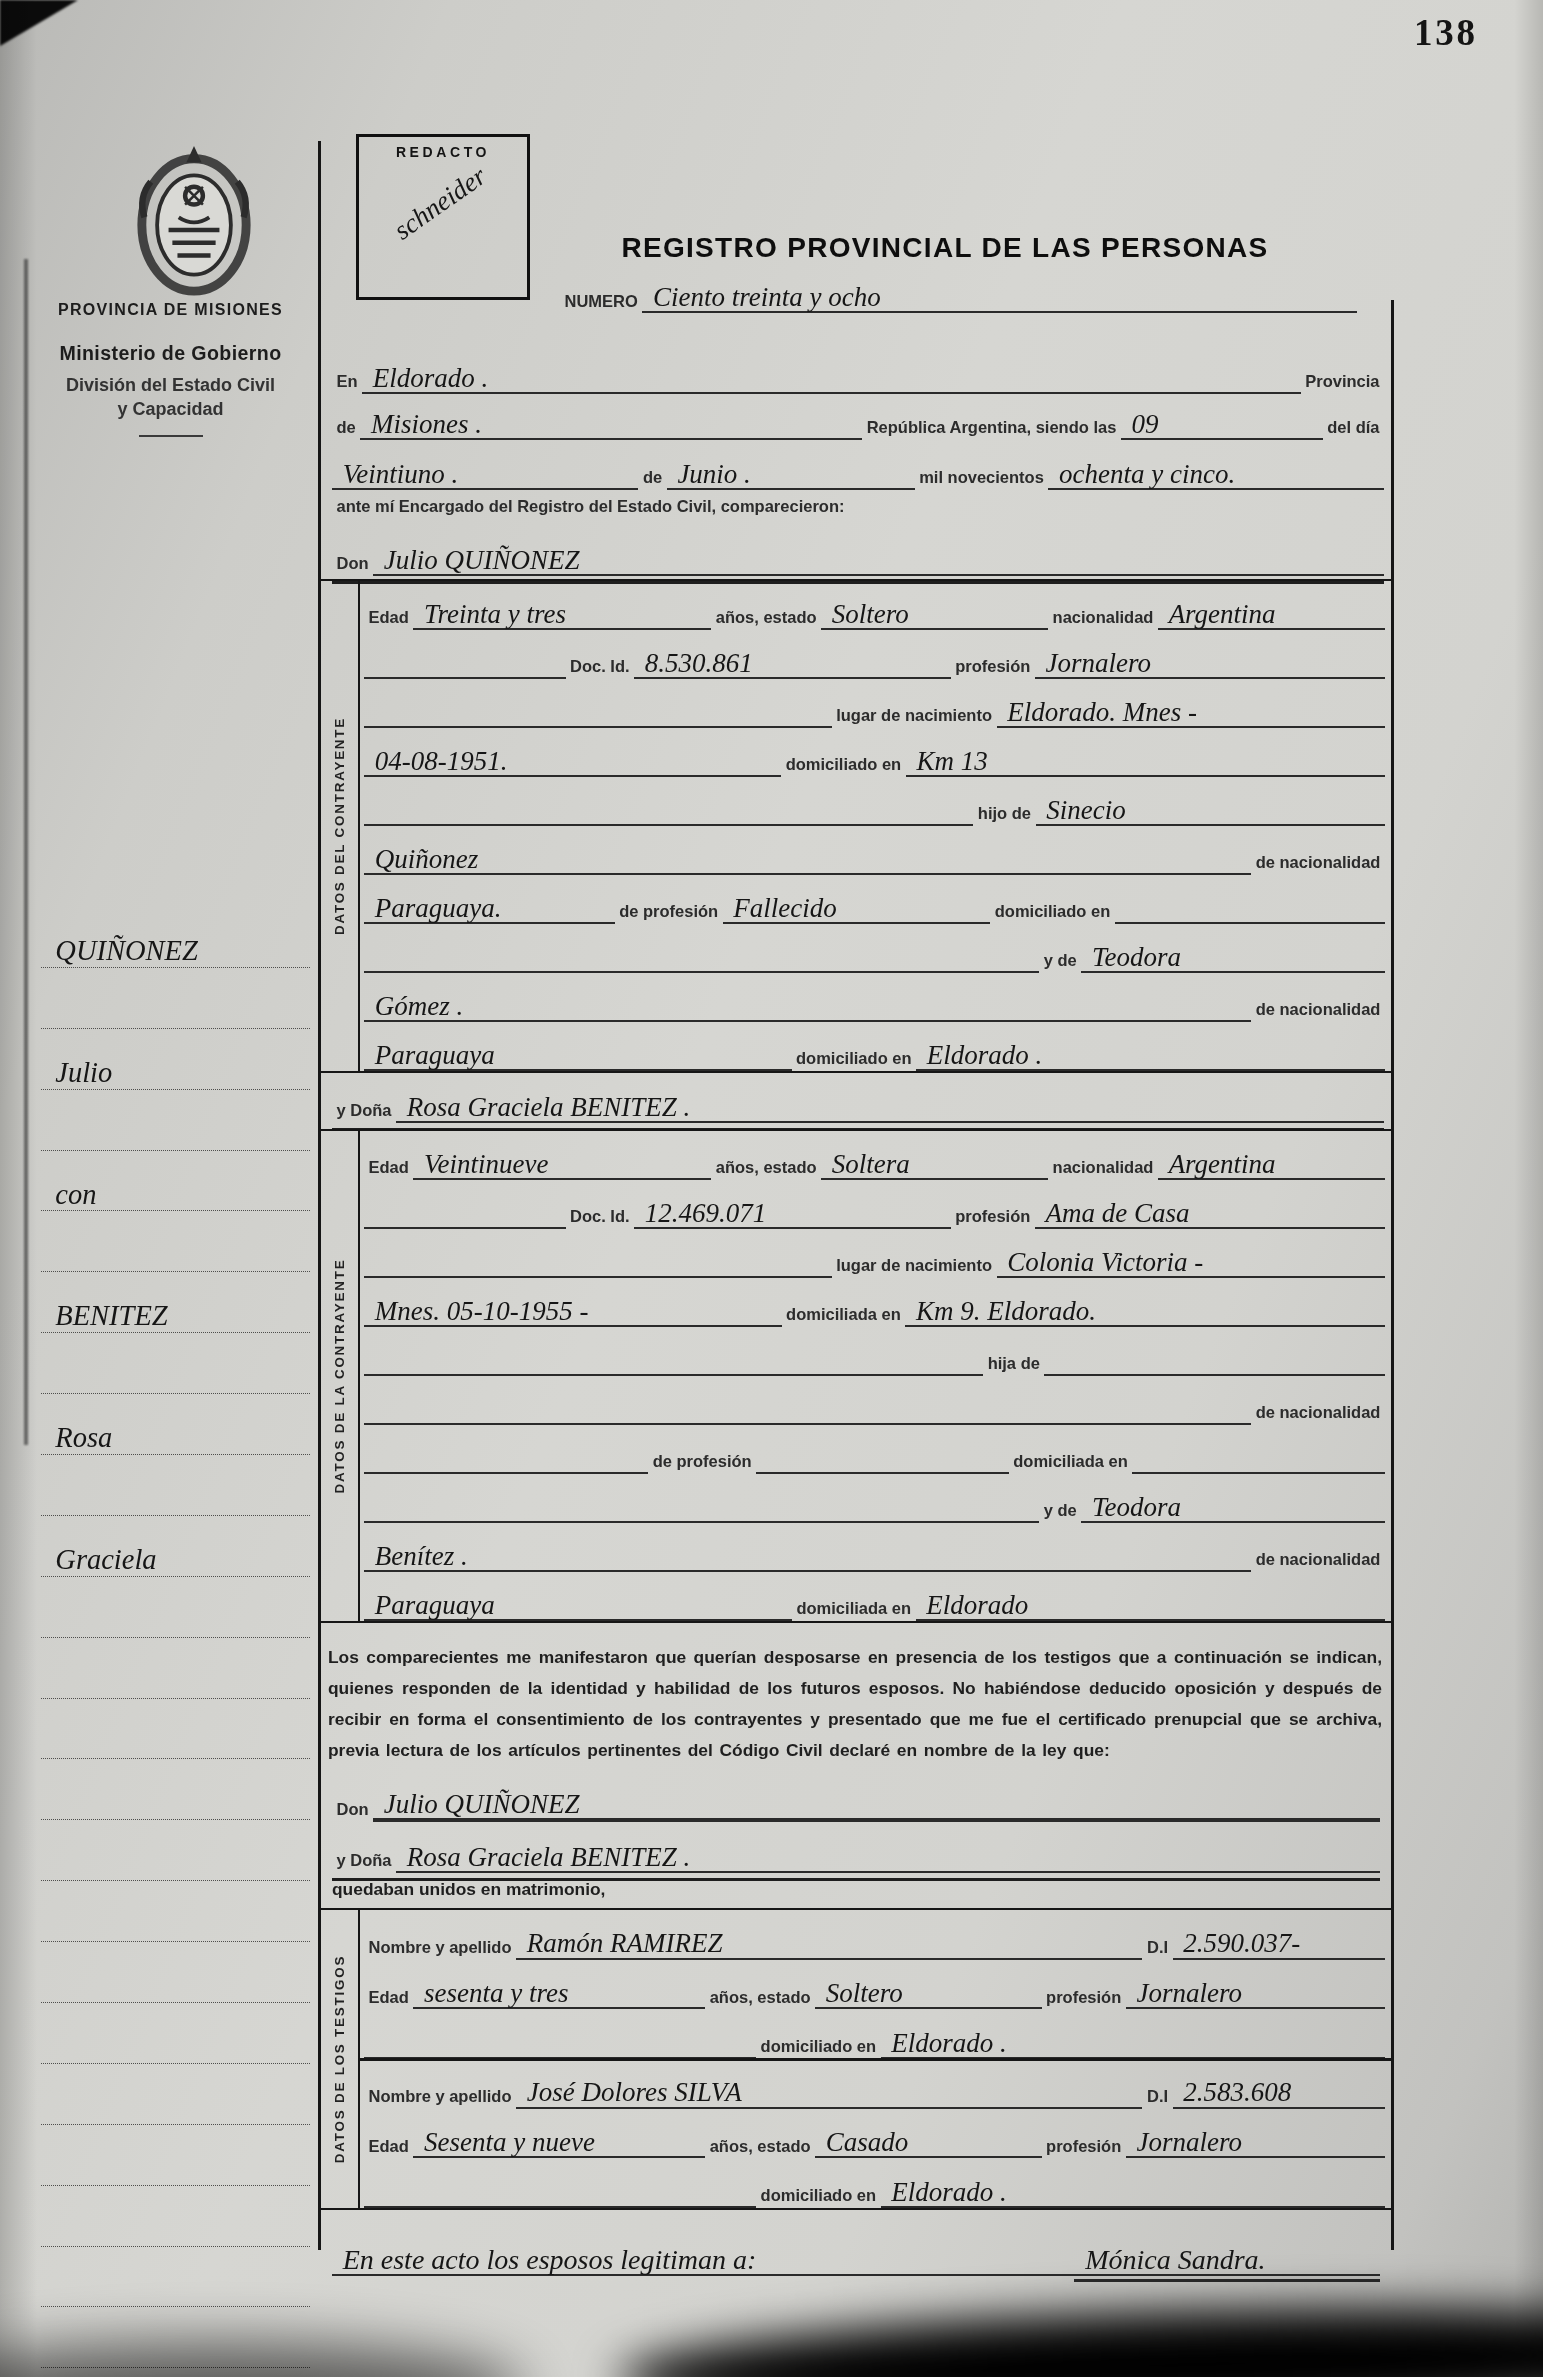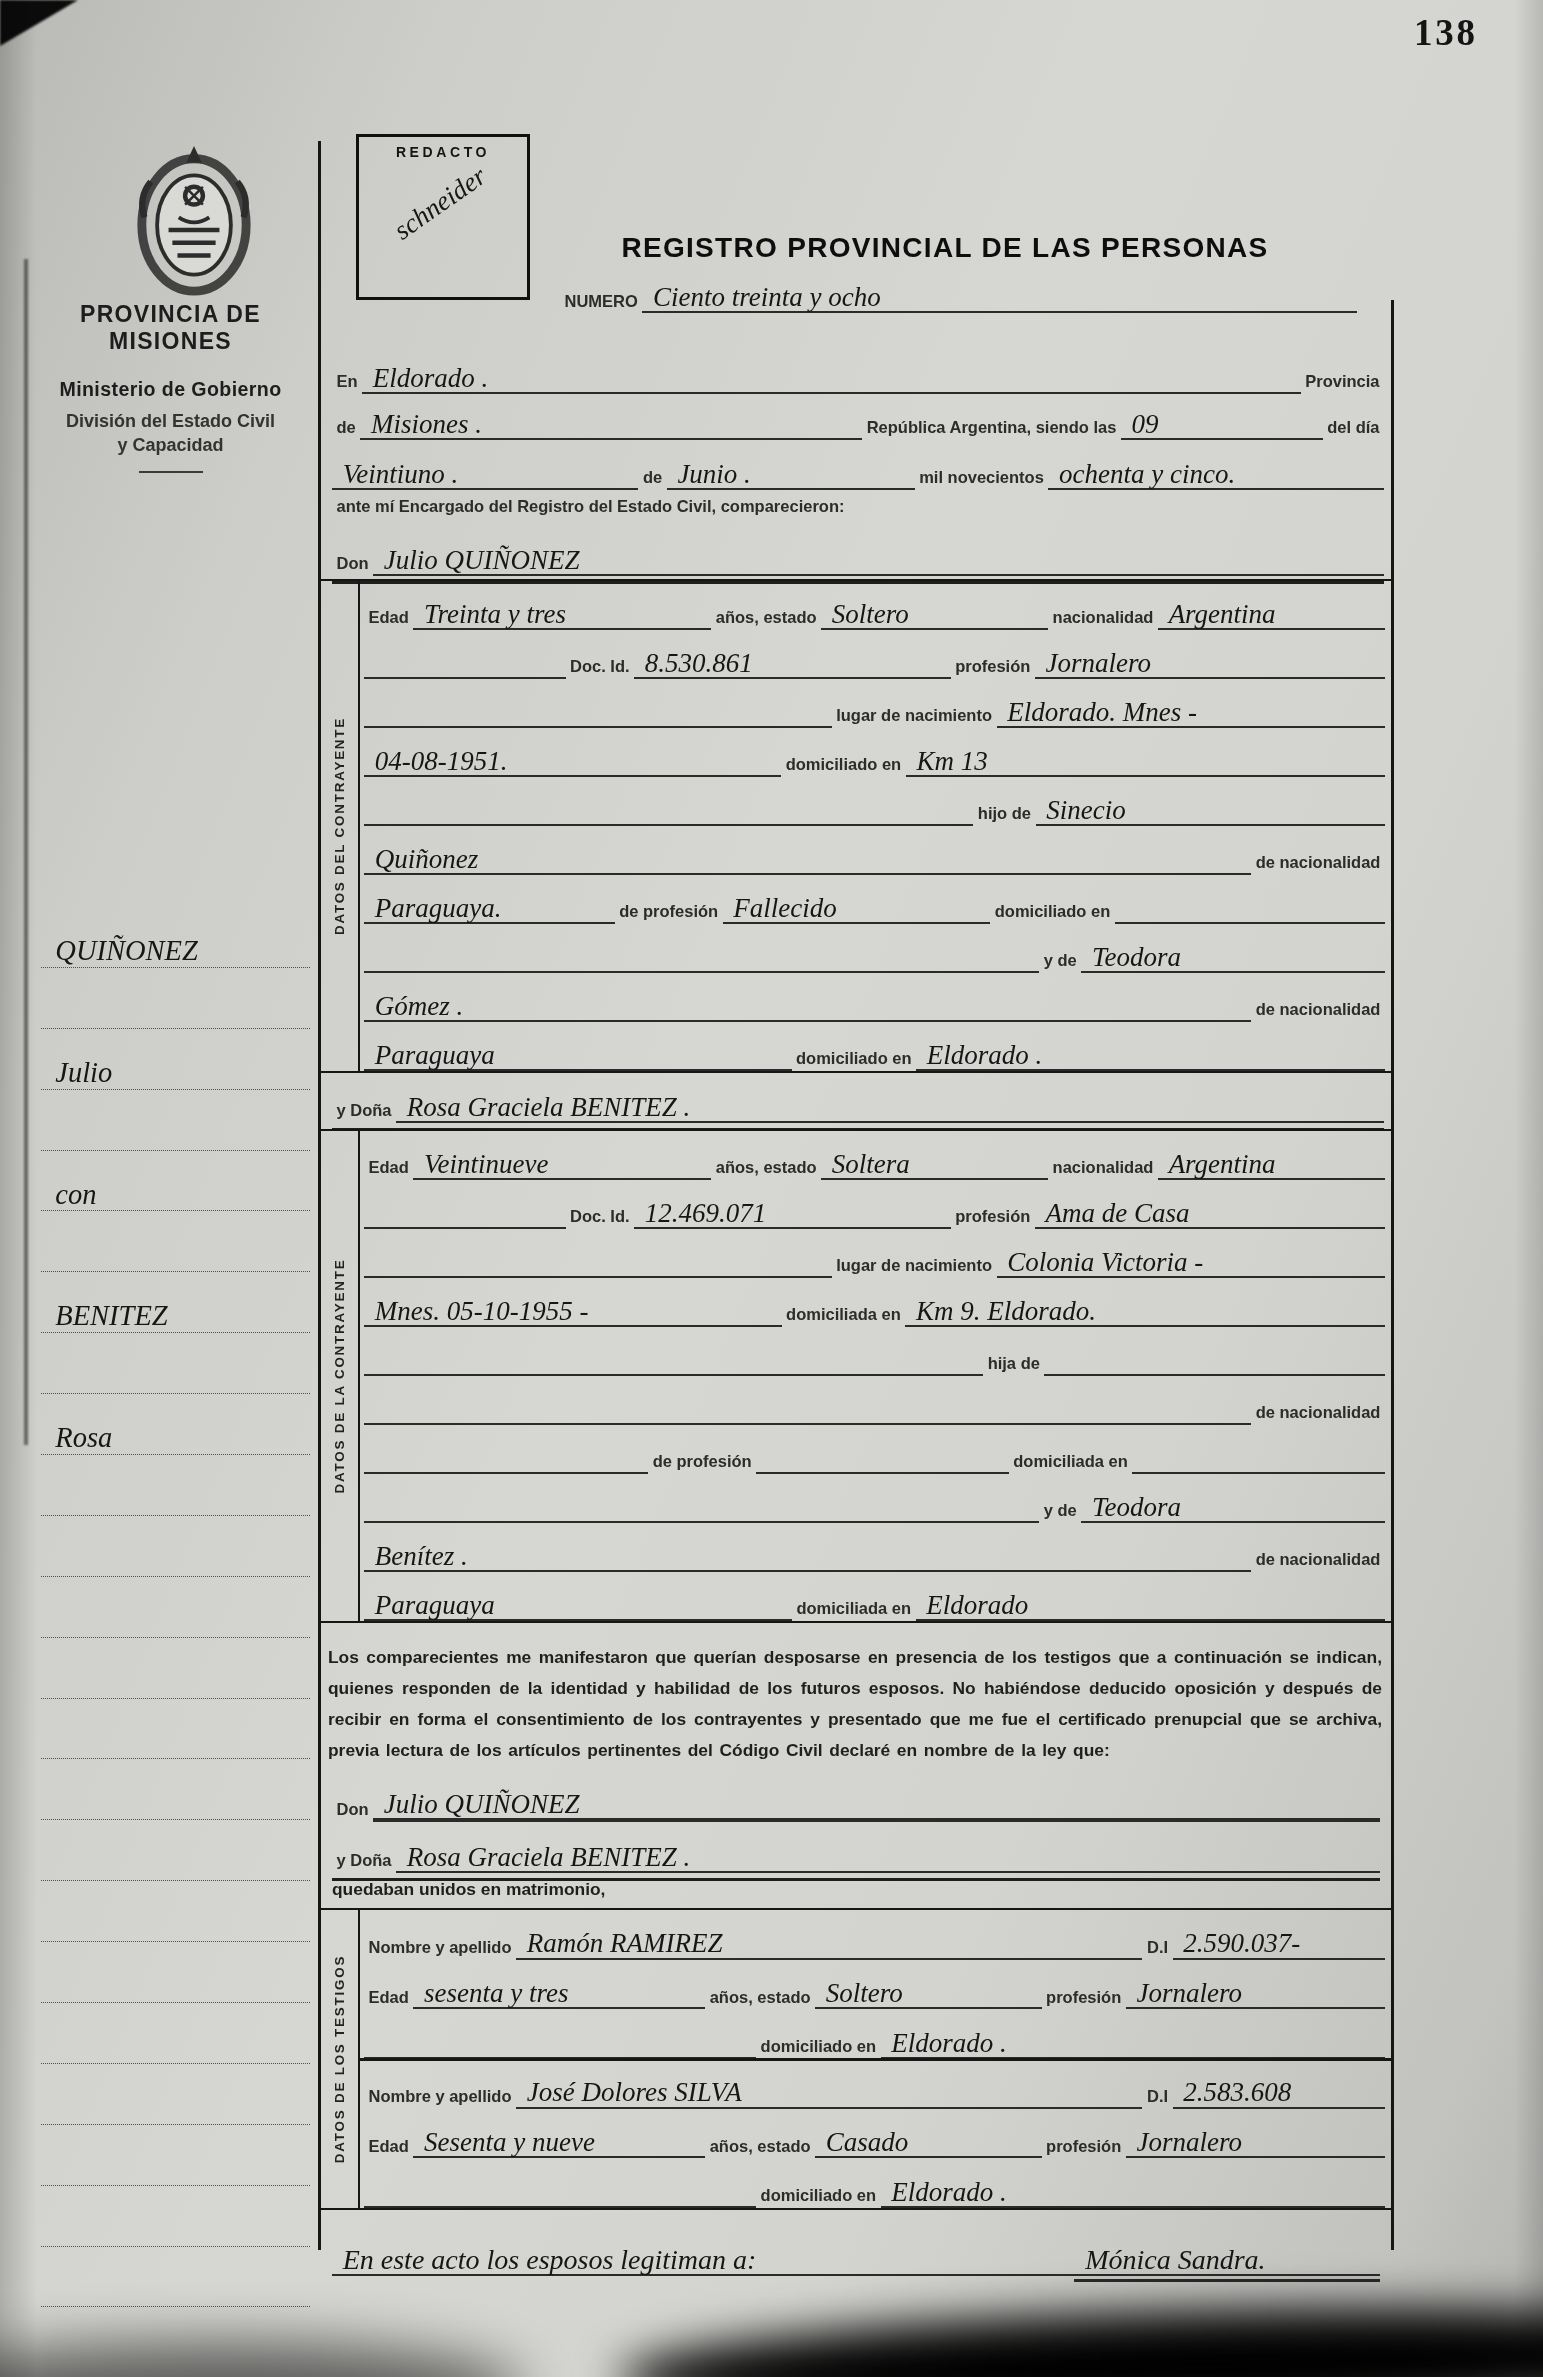--- a/index.html
+++ b/index.html
@@ -19,21 +19,21 @@
   .bottom-blur{position:absolute;bottom:-41px;left:40%;width:75%;height:107px;background:#000;
     border-radius:50%;filter:blur(23px);transform:rotate(-1.5deg);}
   .bottom-blur2{position:absolute;bottom:-62px;left:-6%;width:40%;height:98px;background:#000;opacity:.55;
     border-radius:50%;filter:blur(27px);}
   .page-num{position:absolute;top:10.7px;left:1414px;font-family:"Liberation Serif",serif;
     font-weight:bold;font-size:37px;letter-spacing:2.7px;color:#141414;}
 
   
   .logo{position:absolute;left:127px;top:141px;width:134px;height:159px;}
   .letterhead{position:absolute;left:27px;top:301px;width:287px;text-align:center;color:#1d1d1d;}
-  .lh1{font-size:23px;font-weight:bold;letter-spacing:1.3px;}
+  .lh1{font-size:16px;font-weight:bold;letter-spacing:1.3px;}
   .lh2{font-size:19.6px;font-weight:bold;margin-top:23px;letter-spacing:0.4px;}
   .lh3{font-size:18px;margin-top:9.8px;font-weight:bold;color:#333;}
   .lh4{font-size:18px;margin-top:3.6px;font-weight:bold;color:#333;}
   .lh-rule{width:64px;height:2.7px;background:#3a3a3a;margin:14.3px auto 0;}
 
   
   .margin-index{position:absolute;left:41px;top:907px;width:269px;}
   .margin-line{height:59px;border-bottom:1.8px dotted #4e4e4c;display:flex;align-items:flex-end;padding:0 5.3px 0.9px 14.3px;}
   .margin-line .hand{font-size:28.5px;}
 
@@ -146,20 +146,23 @@
       <div class="margin-line">
         <span class="hand"></span>
       </div>
       <div class="margin-line">
         <span class="hand">Rosa</span>
       </div>
       <div class="margin-line">
         <span class="hand"></span>
       </div>
       <div class="margin-line">
+        <span class="hand">Graciela</span>
+      </div>
+      <div class="margin-line">
         <span class="hand"></span>
       </div>
       <div class="margin-line">
         <span class="hand"></span>
       </div>
       <div class="margin-line">
         <span class="hand"></span>
       </div>
       <div class="margin-line">
         <span class="hand"></span>

